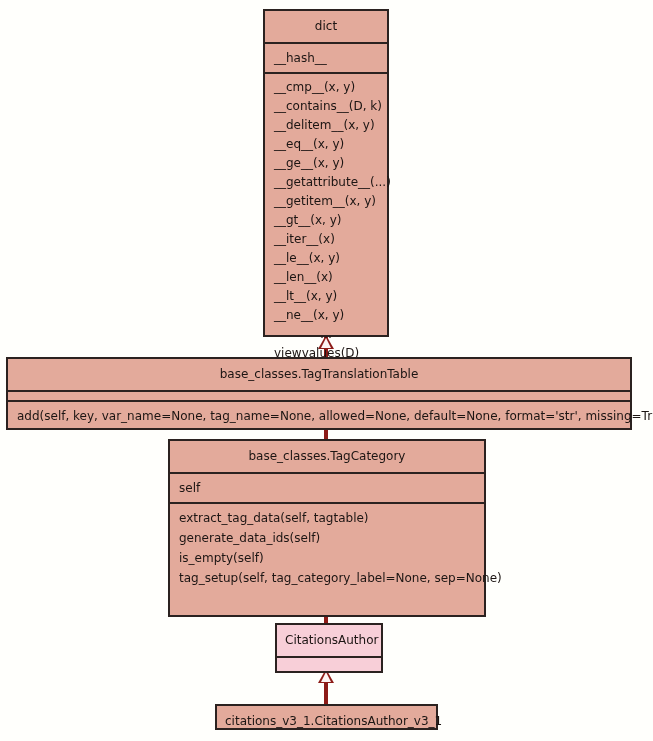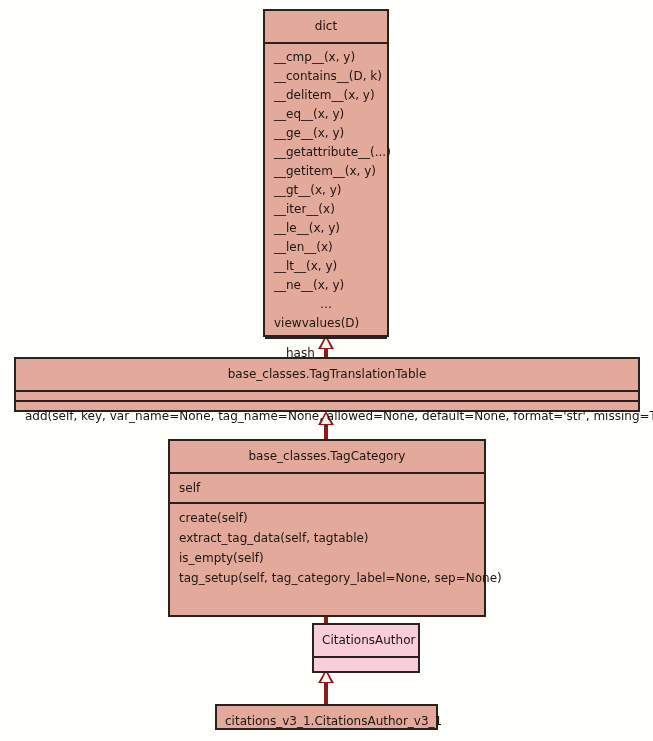--- a/index.html
+++ b/index.html
@@ -125,67 +125,67 @@
   <div class="arrowhead" style="left:326px; top:669px;">
     <span class="tri-outer"></span>
       <span class="tri-inner"></span>
   </div>
 
   <div class="uml-class" style="left:263px; top:9px; width:126px; height:328px;">
     <div class="compartment">
       <div class="cls-title">dict</div>
     </div>
     <div class="compartment">
+      <div class="cls-row">__hash__</div>
+    </div>
+    <div class="compartment">
       <div class="cls-row tight">__cmp__(x, y)</div>
       <div class="cls-row tight">__contains__(D, k)</div>
       <div class="cls-row tight">__delitem__(x, y)</div>
       <div class="cls-row tight">__eq__(x, y)</div>
       <div class="cls-row tight">__ge__(x, y)</div>
       <div class="cls-row tight">__getattribute__(...)</div>
       <div class="cls-row tight">__getitem__(x, y)</div>
       <div class="cls-row tight">__gt__(x, y)</div>
       <div class="cls-row tight">__iter__(x)</div>
       <div class="cls-row tight">__le__(x, y)</div>
       <div class="cls-row tight">__len__(x)</div>
       <div class="cls-row tight">__lt__(x, y)</div>
       <div class="cls-row tight">__ne__(x, y)</div>
       <div class="cls-row tight center">…</div>
       <div class="cls-row tight">viewvalues(D)</div>
     </div>
-    <div class="compartment">
-      <div class="cls-row">__hash__</div>
-    </div>
   </div>
 
-  <div class="uml-class" style="left:14px; top:357px; width:626px; height:55px;">
+  <div class="uml-class" style="left:6px; top:357px; width:626px; height:73px;">
     <div class="compartment">
       <div class="cls-title">base_classes.TagTranslationTable</div>
     </div>
     <div class="compartment empty-compartment"></div>
     <div class="compartment">
       <div class="cls-row">add(self, key, var_name=None, tag_name=None, allowed=None, default=None, format='str', missing=True)</div>
     </div>
   </div>
 
   <div class="uml-class" style="left:168px; top:439px; width:318px; height:178px;">
     <div class="compartment">
       <div class="cls-title">base_classes.TagCategory</div>
     </div>
     <div class="compartment">
       <div class="cls-row">self</div>
     </div>
     <div class="compartment">
-      <div class="cls-row">create(self)</div>
       <div class="cls-row">extract_tag_data(self, tagtable)</div>
+      <div class="cls-row">generate_data_ids(self)</div>
       <div class="cls-row">is_empty(self)</div>
       <div class="cls-row">tag_setup(self, tag_category_label=None, sep=None)</div>
     </div>
   </div>
 
-  <div class="uml-class light" style="left:275px; top:623px; width:108px; height:50px;margin-left:37px;">
+  <div class="uml-class light" style="left:275px; top:623px; width:108px; height:50px;">
     <div class="compartment">
       <div class="cls-title">CitationsAuthor</div>
     </div>
     <div class="compartment empty-compartment"></div>
   </div>
 
   <div class="uml-class" style="left:215px; top:704px; width:223px; height:26px;">
     <div class="compartment">
       <div class="cls-title">citations_v3_1.CitationsAuthor_v3_1</div>
     </div>

